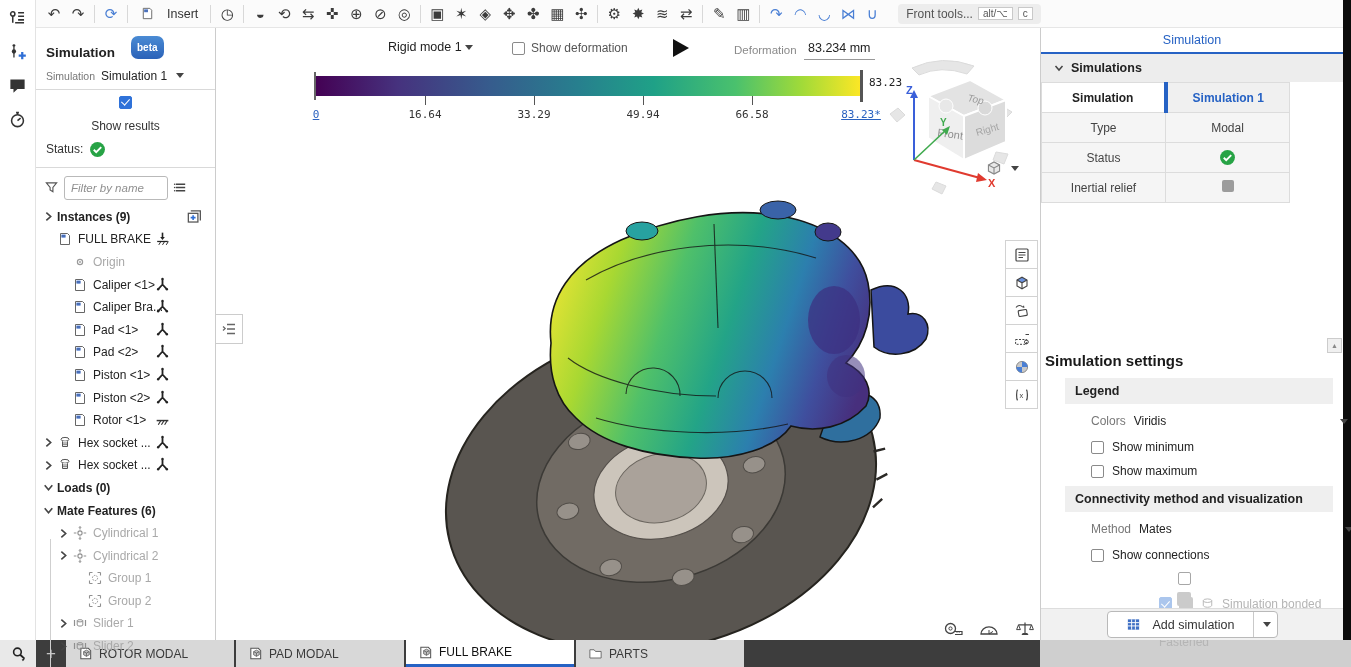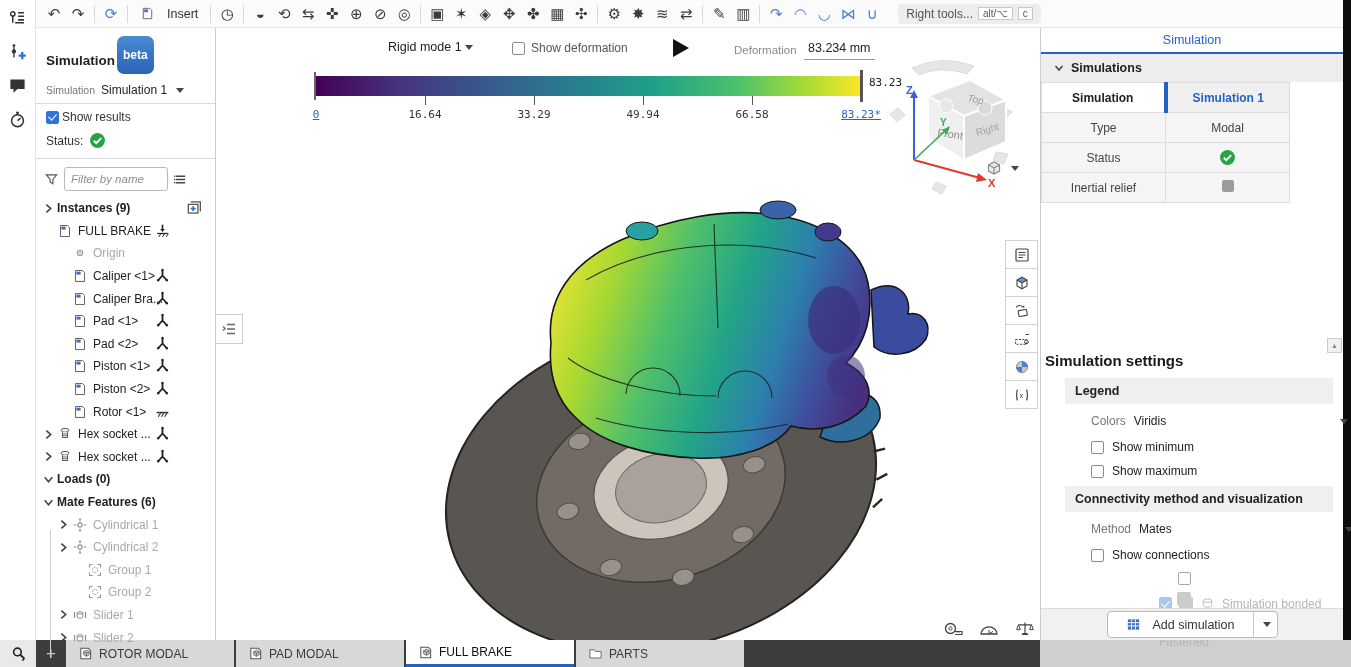--- a/index.html
+++ b/index.html
@@ -26,27 +26,27 @@
   #search-box { margin-left:14px; display:flex; align-items:center; gap:5px; background:#ededed;
     border-radius:4px; padding:3px 8px; font-size:12px; color:#555; cursor:text;}
   kbd { background:#fff; border:1px solid #c9c9c9; border-radius:0; font-size:10px; padding:0 4px;
     font-family:"Liberation Sans",sans-serif; color:#555;}
 
   
   #sim-panel { position:absolute; left:36px; top:28px; width:180px; height:612px; background:#fff;
     border-right:1px solid #ccc; z-index:4; font-size:12px;}
   #sim-head { padding:8px 10px 2px; font-size:13.5px; font-weight:bold; color:#222;}
   .beta-pill { display:inline-block; background:linear-gradient(#4a8bd4,#2b62b8); color:#fff;
-    font-size:12px; font-weight:bold; border-radius:7px; padding:12px 6px; vertical-align:super; margin-left:2px;}
+    font-size:10px; font-weight:bold; border-radius:7px; padding:6px 6px; vertical-align:super; margin-left:16px;}
   #sim-select-row { display:flex; align-items:center; gap:6px; padding:7px 10px 6px; border-bottom:1px solid #d9d9d9; margin:0 0 0 0;}
   #sim-select-row .lbl { font-size:10.5px; color:#777;}
   #sim-select-row .val { font-size:12px; color:#222;}
   .caret { width:0; height:0; border-left:4px solid transparent; border-right:4px solid transparent;
     border-top:5px solid #444; display:inline-block; margin-left:3px;}
-  .chkrow { display:flex; align-items:center; gap:3px; padding:6px 10px 0;}
+  .chkrow { display:flex; align-items:center; gap:10px; padding:6px 10px 0;flex-direction:column;}
   .chk { width:13px; height:13px; border:1.4px solid #8a8a8a; border-radius:2px; background:#fff; position:relative; flex:none; cursor:pointer;}
   .chk.on { background:#2f72d9; border-color:#2f72d9;}
   .chk.on::after{ content:""; position:absolute; left:3px; top:0.5px; width:4px; height:7px;
     border:solid #fff; border-width:0 1.8px 1.8px 0; transform:rotate(42deg);}
   .chk.on.dim { background:#8fb4e8; border-color:#8fb4e8;}
   #status-row{ display:flex; align-items:center; gap:6px; padding:8px 10px 9px; border-bottom:1px solid #d9d9d9;}
   #status-row svg{ width:17px; height:17px;}
   #filter-row { display:flex; align-items:center; gap:5px; padding:8px 8px 6px;}
   #filter-row svg{ width:15px; height:15px; flex:none; cursor:pointer;}
   #filter-input { width:104px; height:24px; border:1px solid #b9b9b9; border-radius:3px; padding:0 6px;
@@ -224,21 +224,21 @@
       <span class="tb-icon">✎</span>
       <span class="tb-icon">▥</span>
       <span class="tb-sep"></span>
       <span class="tb-icon blue">↷</span>
       <span class="tb-icon blue">◠</span>
       <span class="tb-icon blue">◡</span>
       <span class="tb-icon blue">⋈</span>
       <span class="tb-icon blue">∪</span>
     </span>
   <span id="search-box">
-    <span>Right tools...</span>
+    <span>Front tools...</span>
     <kbd>alt/⌥</kbd>
     <kbd>c</kbd>
   </span>
 </div>
 
 <div id="sim-panel">
   <div id="sim-head">
     <span>Simulation</span><span class="beta-pill">beta</span>
   </div>
   <div id="sim-select-row">

